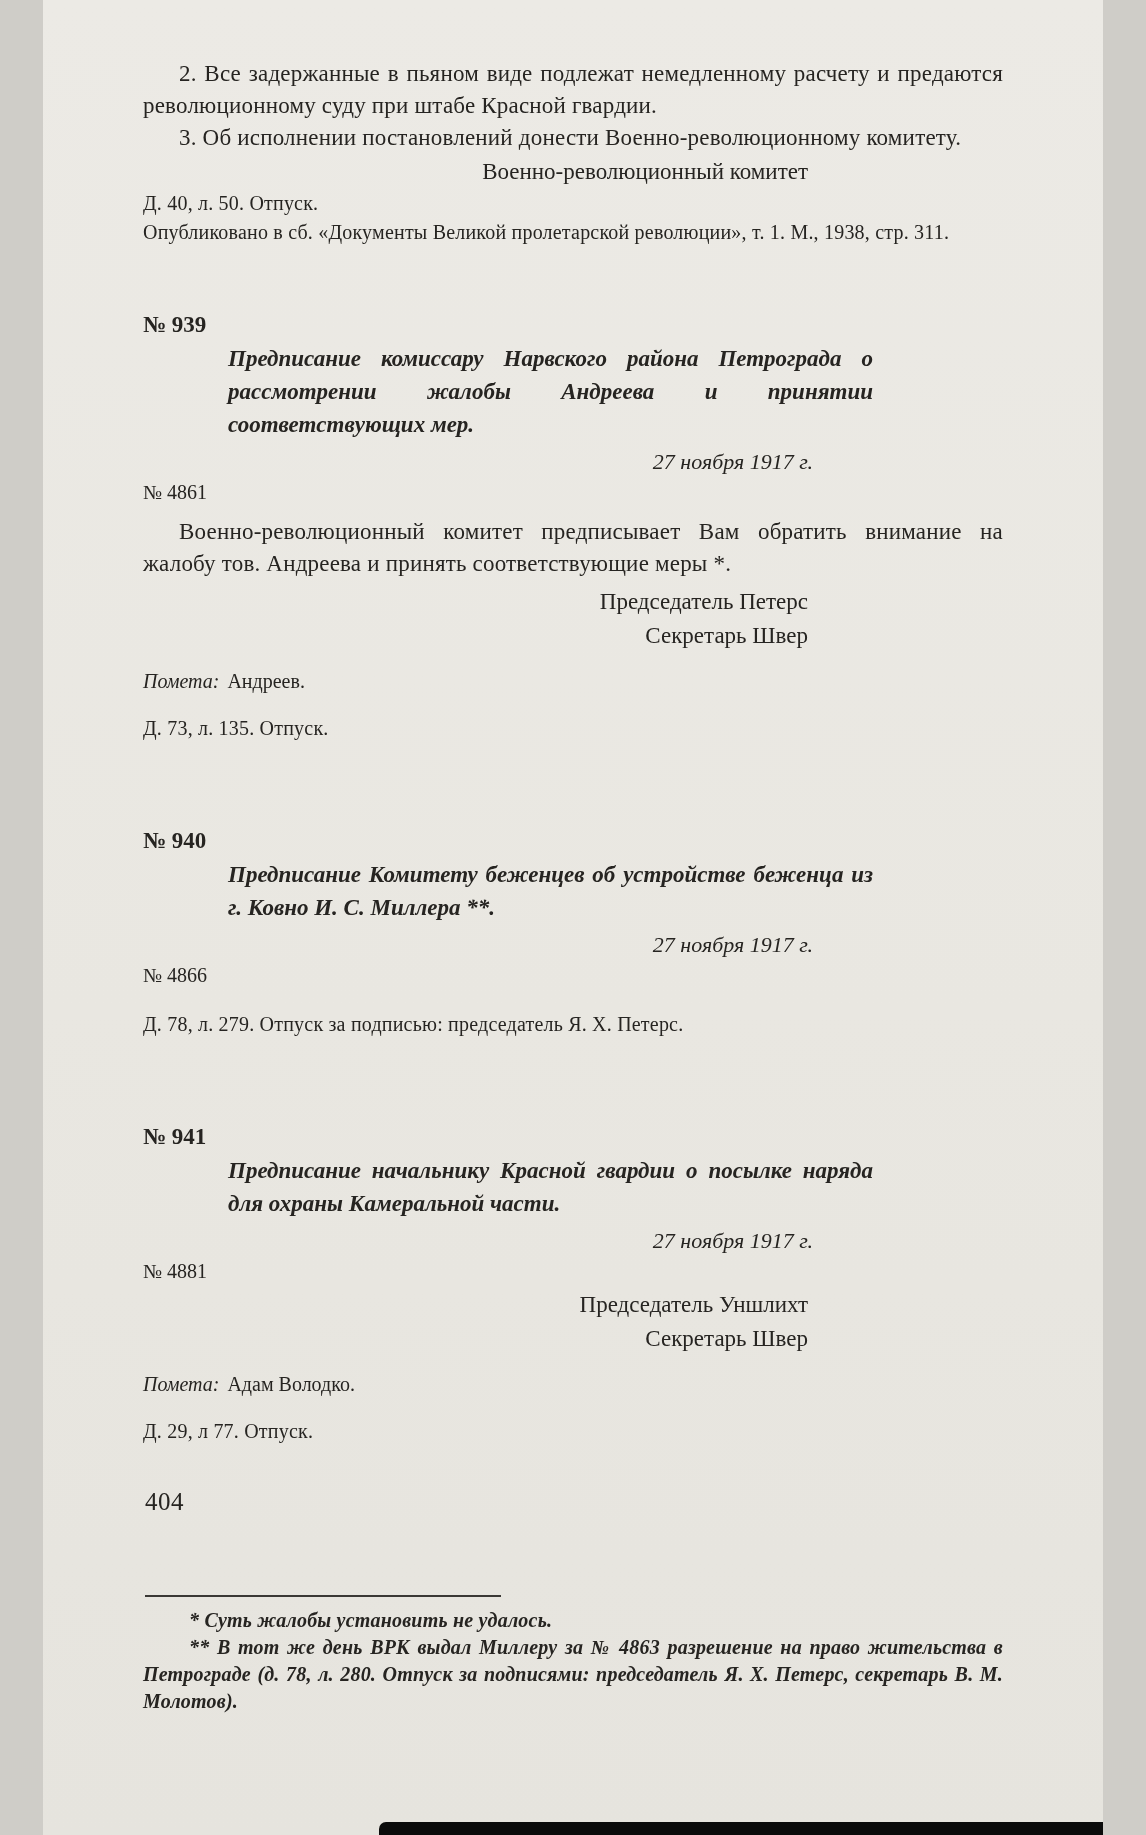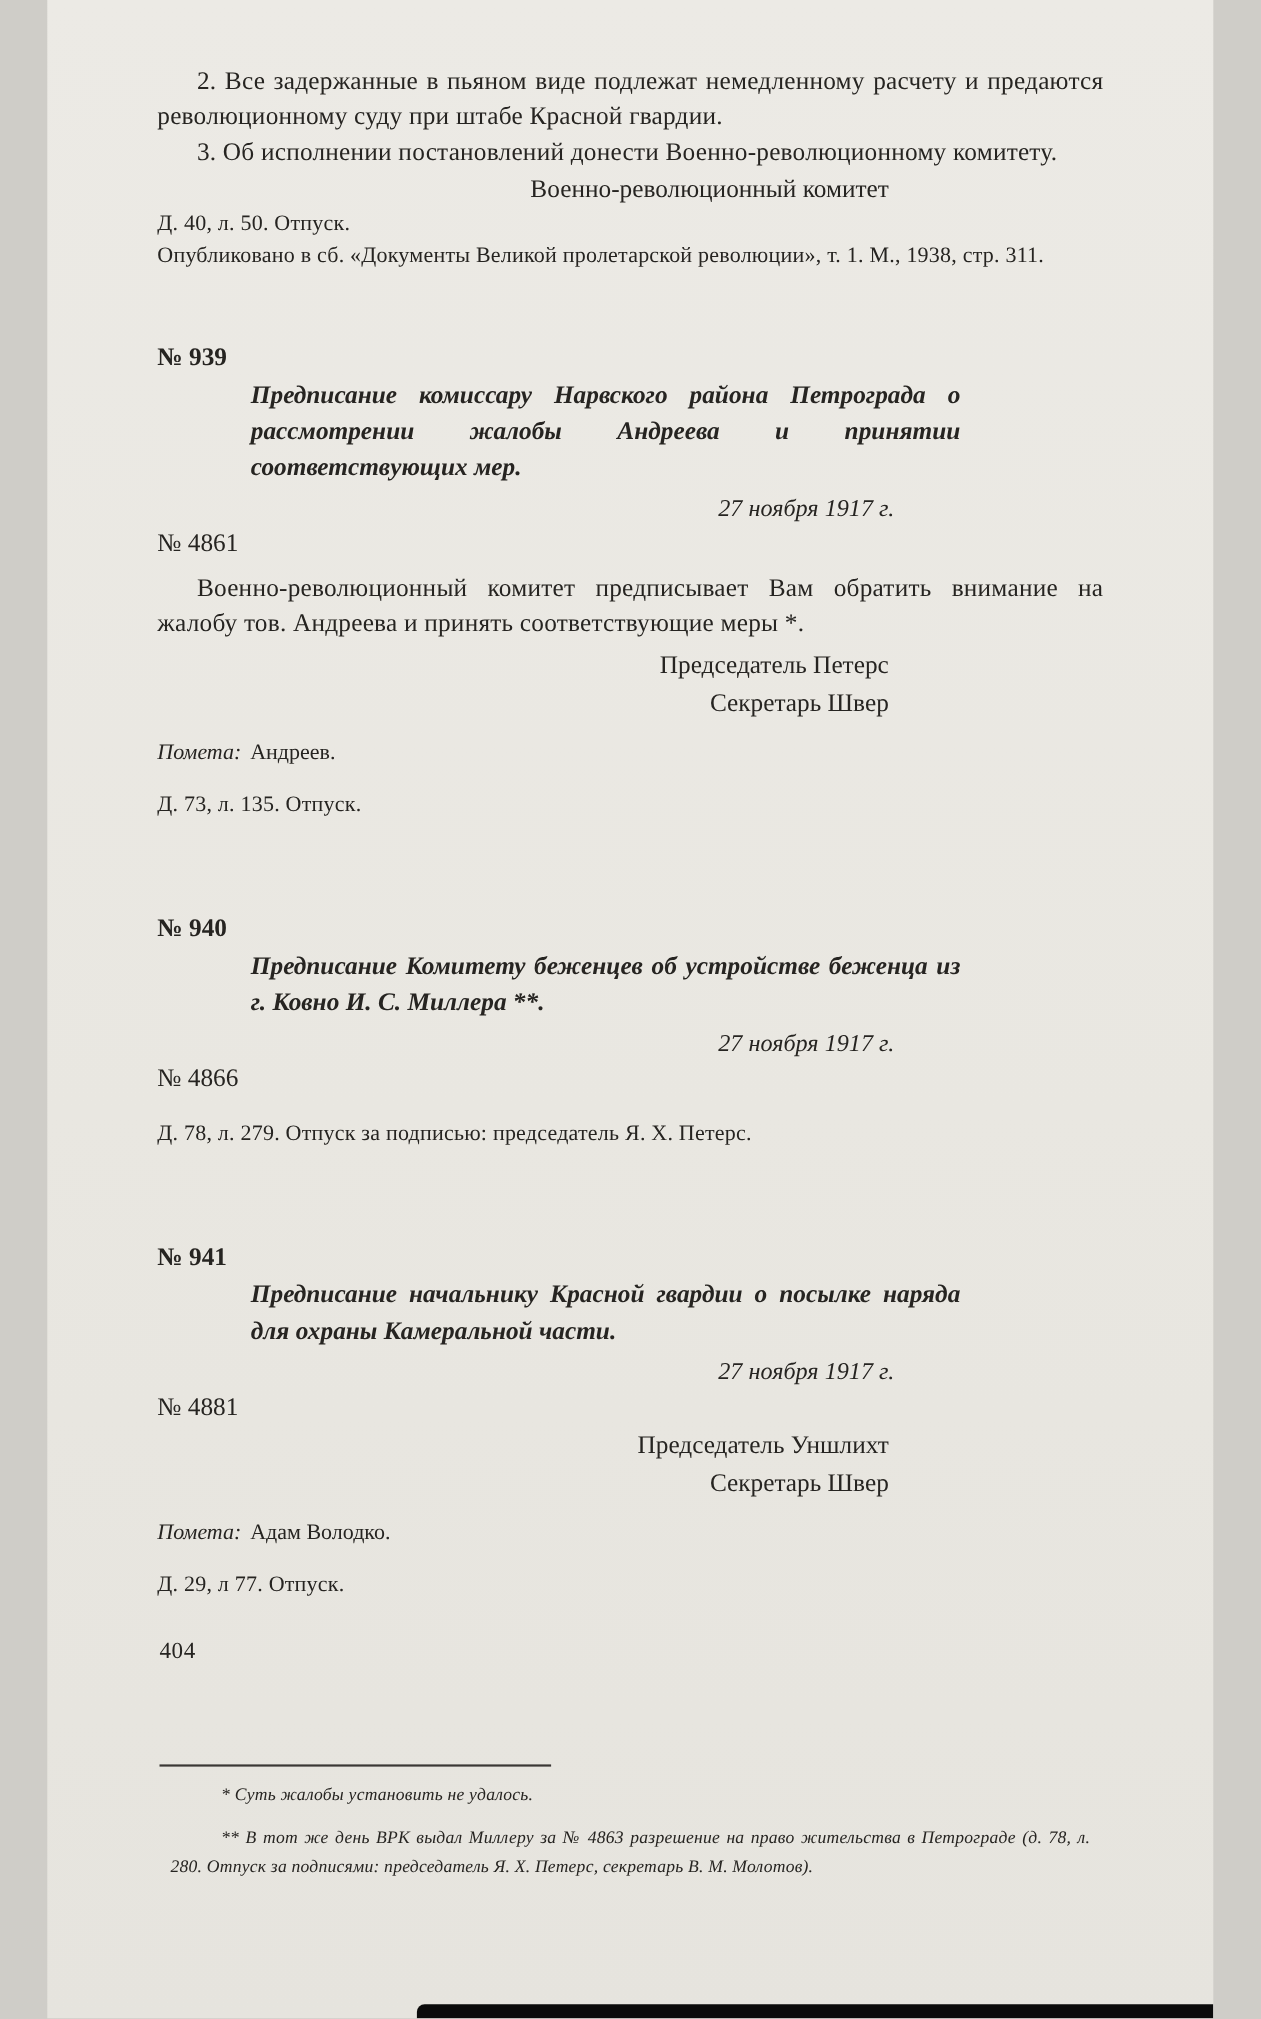--- a/index.html
+++ b/index.html
@@ -33,41 +33,41 @@
   .doc-num { font-size:23px; font-weight:bold; margin:0 0 4px 0; }
   .doc-title {
     font-style:italic; font-weight:600;
     font-size:23px; line-height:33px;
     margin:0 130px 0 85px; text-align:justify;
   }
   .date-right {
     text-align:right; padding-right:190px;
     font-style:italic; font-size:22px; line-height:30px; margin:6px 0 0 0;
   }
-  .reg-num { font-size:23px; margin:4px 0 0 0; }
+  .reg-num { font-size:20px; margin:4px 0 0 0; }
   .doc-body { margin-top:12px; }
   .sig-block { margin-top:6px; }
   .note { margin-top:16px; font-size:20px; line-height:27px; }
   .note .lbl { font-style:italic; }
   .note .val { font-style:normal; margin-left:8px; }
 
   .footnotes { margin-top:150px; }
   .fn-rule {
     width:356px; height:0;
     border-top:2px solid #3a3835;
     margin:0 0 10px 2px;
   }
   .fn {
-    font-style:italic; font-size:16px; line-height:27px;
-    text-align:justify; text-indent:46px; margin:12px; letter-spacing:0.2px;
+    font-style:italic; font-size:20px; line-height:27px;
+    text-align:justify; text-indent:46px; margin:0; letter-spacing:0.2px;font-weight:bold;
   }
 
   .page-number {
     position:absolute; left:102px; top:1488px;
-    font-size:21px; letter-spacing:0.5px;
+    font-size:25px; letter-spacing:0.5px;
   }
   .scan-bar {
     position:absolute; left:336px; right:0; bottom:0; height:13px;
     background:#0b0b0b; border-radius:7px 0 0 0;
   }
 </style>
 </head>
 <body>
 
 <div class="page">

